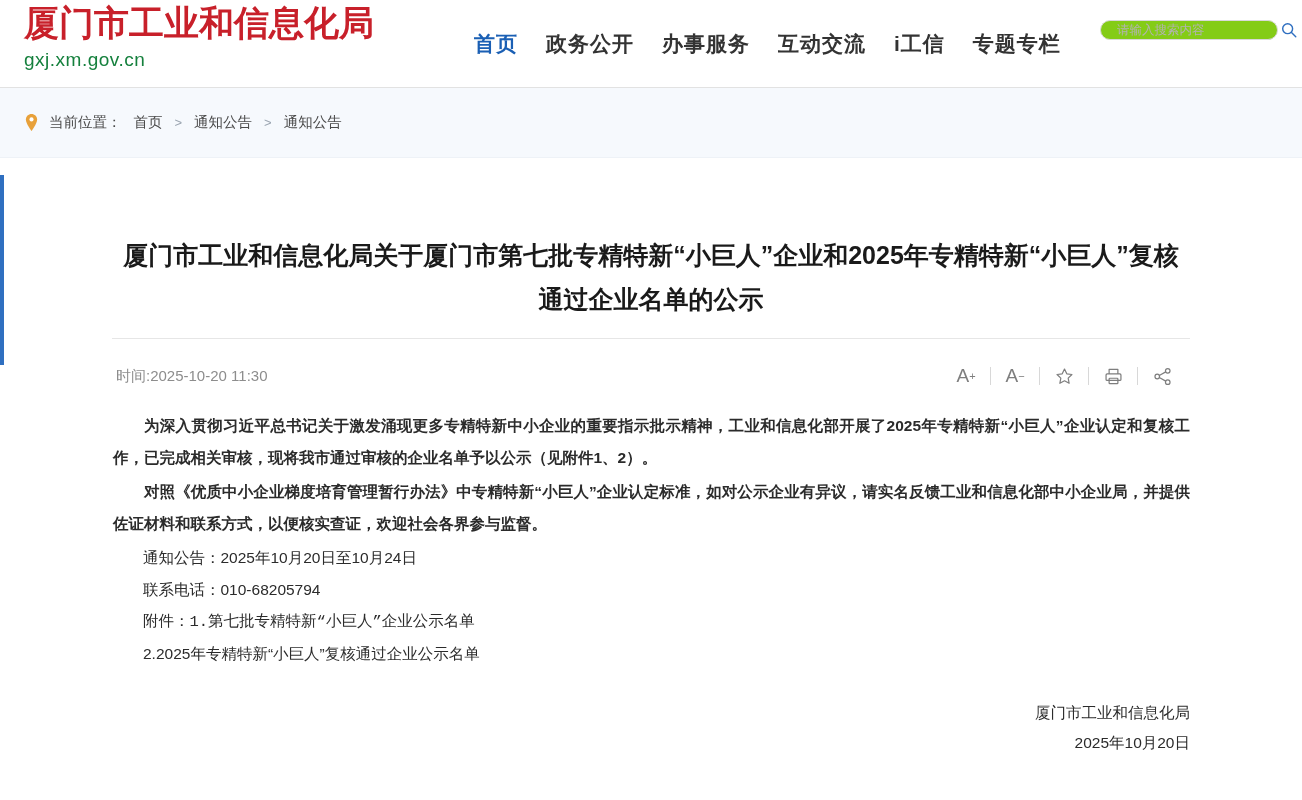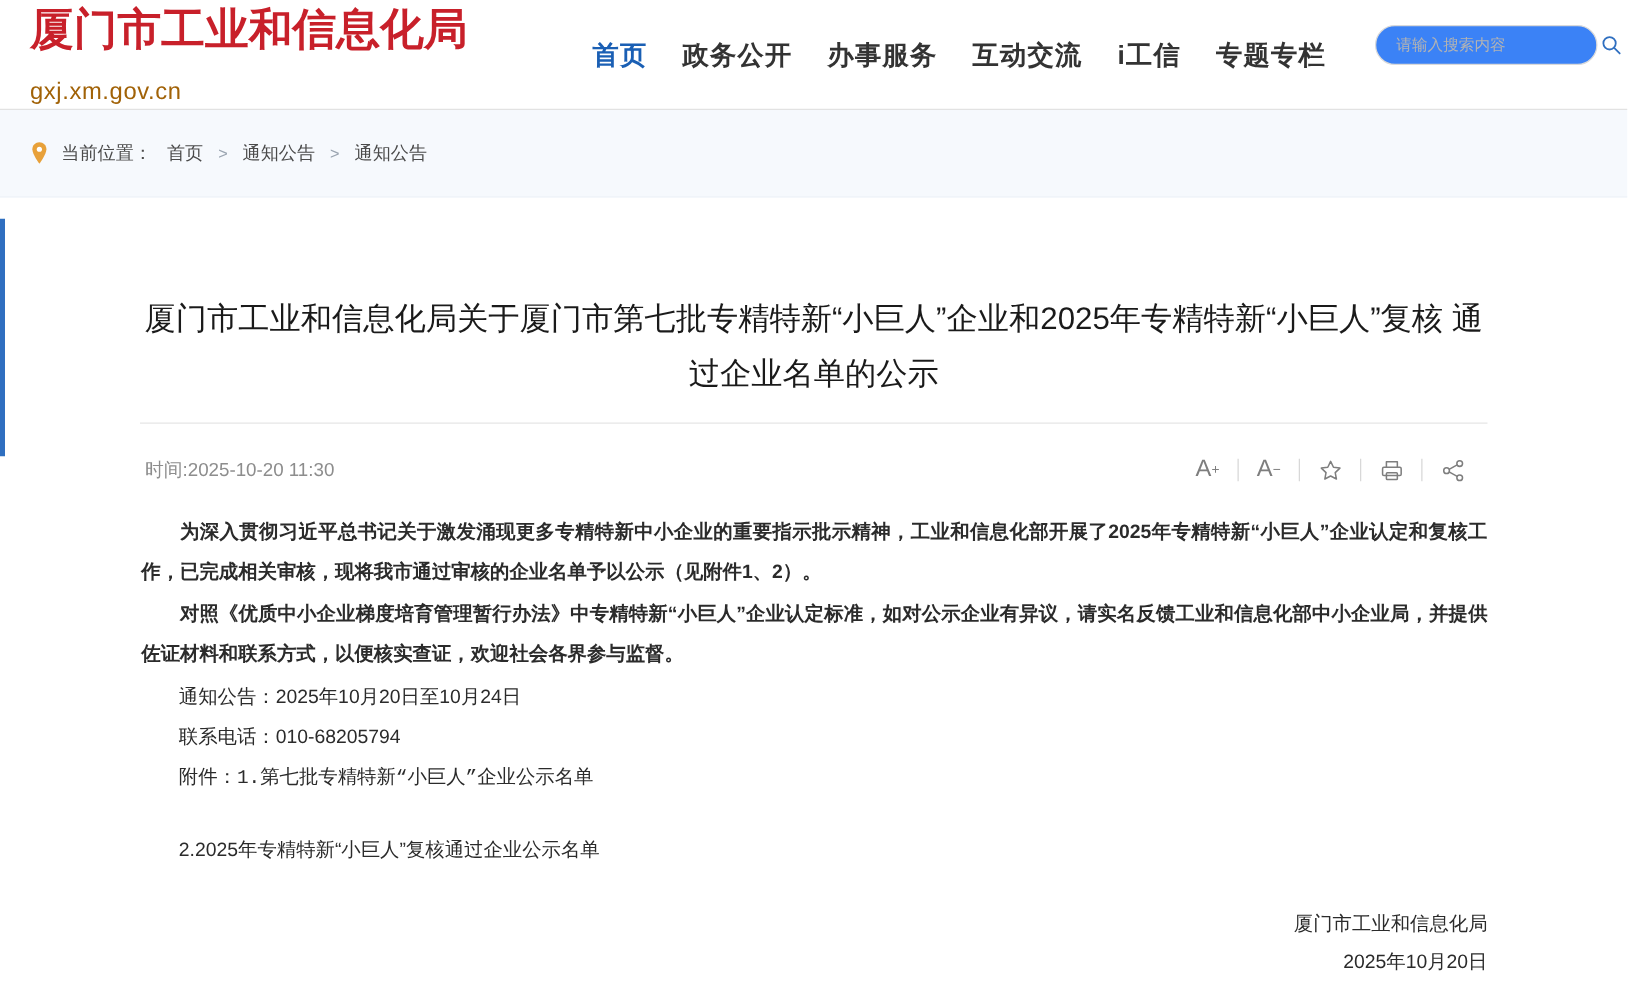--- a/index.html
+++ b/index.html
@@ -34,22 +34,22 @@
     font-size: 35px;
     line-height: 44px;
     color: #c8202a;
     letter-spacing: 0px;
     white-space: nowrap;
   }
   .brand-domain {
     font-family: "Liberation Sans", sans-serif;
     font-size: 19px;
     line-height: 24px;
-    color: #a16207;
-    margin-top: 16px;
+    color: #15803d;
+    margin-top: 2px;
     letter-spacing: 0.5px;
   }
   .main-nav {
     display: flex;
     align-items: center;
     gap: 28px;
     height: 72px;
     padding-top: 16px;
     flex: 1 1 auto;
   }
@@ -60,27 +60,27 @@
     cursor: pointer;
     white-space: nowrap;
     letter-spacing: 1px;
   }
   .nav-item.active { color: #1a5fb4; }
 
   .search-box {
     flex: 0 0 auto;
     margin-top: 20px;
     width: 178px;
-    height: 32px;
+    height: 20px;
     border: 1px solid #d9d9d9;
     border-radius: 16px;
     display: flex;
     align-items: center;
     padding: 0 10px 0 14px;
-    background: #3b82f6;
+    background: #84cc16;
   }
   .search-box input {
     border: none;
     outline: none;
     flex: 1 1 auto;
     font-size: 12.5px;
     color: #333;
     background: transparent;
     font-family: "Liberation Sans", sans-serif;
   }
@@ -109,21 +109,21 @@
   .left-rule {
     position: absolute;
     left: 0; top: 0;
     width: 4px; height: 190px;
     background: #2f6fc0;
   }
   .article-title {
     padding-top: 58px;
     text-align: center;
     font-size: 25px;
-    font-weight: normal;
+    font-weight: bold;
     line-height: 44px;
     color: #1a1a1a;
     font-family: "Liberation Sans", sans-serif;
     letter-spacing: 0px;
   }
   .meta-row {
     border-top: 1px solid #e6e6e6;
     display: flex;
     align-items: center;
     justify-content: space-between;
@@ -248,20 +248,20 @@
       </div>
     </div>
   </div>
 
   <div class="article-body">
     <p class="para">为深入贯彻习近平总书记关于激发涌现更多专精特新中小企业的重要指示批示精神，工业和信息化部开展了2025年专精特新“小巨人”企业认定和复核工作，已完成相关审核，现将我市通过审核的企业名单予以公示（见附件1、2）。</p>
     <p class="para">对照《优质中小企业梯度培育管理暂行办法》中专精特新“小巨人”企业认定标准，如对公示企业有异议，请实名反馈工业和信息化部中小企业局，并提供佐证材料和联系方式，以便核实查证，欢迎社会各界参与监督。</p>
     <p class="line-indent" style="text-indent:2em;">通知公告：2025年10月20日至10月24日</p>
     <p class="line-indent" style="text-indent:2em;">联系电话：010-68205794</p>
     <p class="line-indent" style="text-indent:2em;font-family:Liberation Mono, monospace;">附件：1.第七批专精特新“小巨人”企业公示名单</p>
-    <p class="line-indent" style="text-indent:2em;margin-top:27px;">2.2025年专精特新“小巨人”复核通过企业公示名单</p>
+    <p class="line-indent" style="text-indent:2em;">2.2025年专精特新“小巨人”复核通过企业公示名单</p>
 
     <div class="sign">
       <div>厦门市工业和信息化局</div>
       <div>2025年10月20日</div>
     </div>
   </div>
 </div>
 
 </body></html>

